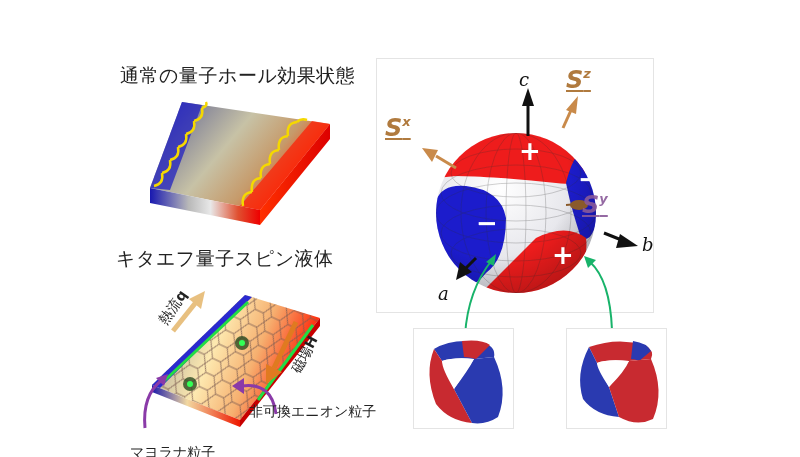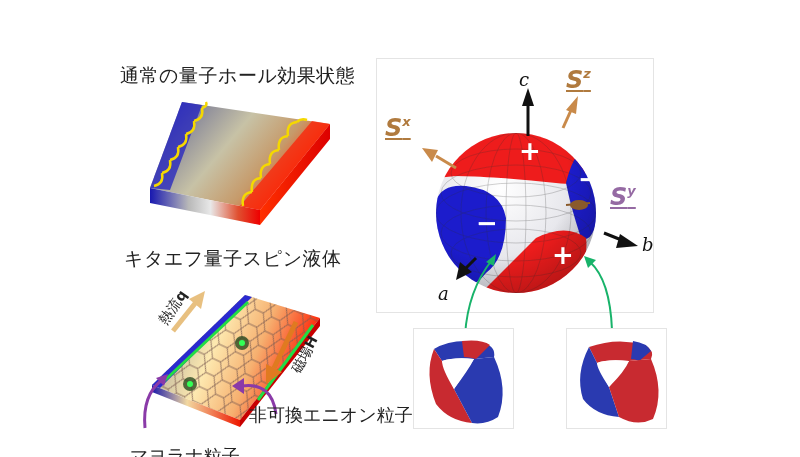--- a/index.html
+++ b/index.html
@@ -1,19 +1,19 @@
 <!DOCTYPE html>
 <html><head>
 <meta charset="utf-8">
 <style>
   html,body{margin:0;padding:0;background:#ffffff;}
   body{width:800px;height:457px;position:relative;overflow:hidden;font-family:"DejaVu Sans","Liberation Sans",sans-serif;}
   .abs{position:absolute;}
   .title{font-size:19px;color:#222;white-space:nowrap;letter-spacing:0.5px;}
-  .lbl{font-size:18px;color:#222;white-space:nowrap;text-align:right;}
+  .lbl{font-size:14px;color:#222;white-space:nowrap;text-align:right;}
   .frame{border:1px solid #e4e4e4;background:#fff;box-sizing:border-box;}
   .axis-lbl{font-family:"DejaVu Serif","Liberation Serif",serif;font-style:italic;font-size:18px;color:#111;}
   .s-lbl{font-family:"DejaVu Sans","Liberation Sans",sans-serif;font-style:italic;font-weight:bold;font-size:24px;color:#b07a3e;text-decoration:underline;}
   .s-lbl sup{font-size:13px;vertical-align:10px;}
   .vtext{font-size:14px;color:#222;white-space:nowrap;transform-origin:left top;}
   svg{display:block;}
 </style>
 </head>
 <body>
 
@@ -67,21 +67,21 @@
     <path d="M112,92 q-2,-13 9,-14"></path>
     <path d="M121,78 q-2,-13 9,-14"></path>
     <path d="M130,64 q-2,-13 9,-14"></path>
     <path d="M139,50 q-2,-13 9,-14"></path>
     <path d="M148,36 q-2,-13 9,-14"></path>
     <path d="M157,22 q4,-4 10,-2"></path>
   </g>
 </svg>
 </div>
 
-<div class="abs title" style="left:124px;top:246px;">キタエフ量子スピン液体</div>
+<div class="abs title" style="left:116px;top:246px;">キタエフ量子スピン液体</div>
 
 <div class="abs" style="left:140px;top:290px;">
 <svg width="220" height="140" viewBox="0 0 220 140">
   <defs>
     <linearGradient id="ktop" x1="0" y1="0" x2="1" y2="0.3">
       <stop offset="0" stop-color="#3030c8"></stop>
       <stop offset="0.2" stop-color="#c0b8a0"></stop>
       <stop offset="0.45" stop-color="#fde9b0"></stop>
       <stop offset="0.7" stop-color="#f6b070"></stop>
       <stop offset="1" stop-color="#ff1c00"></stop>
@@ -214,21 +214,21 @@
   <line x1="190" y1="147" x2="214" y2="145" stroke="#8a5a2a" stroke-width="2"></line>
 </svg>
 </div>
 
 <div class="abs axis-lbl" style="left:519px;top:69px;">c</div>
 <div class="abs axis-lbl" style="left:642px;top:234px;">b</div>
 <div class="abs axis-lbl" style="left:438px;top:283px;">a</div>
 
 <div class="abs s-lbl" style="left:566px;top:66px;"><span>S</span><sup>z</sup></div>
 <div class="abs s-lbl" style="left:385px;top:114px;"><span>S</span><sup>x</sup></div>
-<div class="abs s-lbl" style="left:582px;top:183px;color:#8a5a9a;opacity:0.9;margin-left:28px;"><span>S</span><sup>y</sup></div>
+<div class="abs s-lbl" style="left:582px;top:191px;color:#8a5a9a;opacity:0.9;"><span>S</span><sup>y</sup></div>
 
 <div class="abs" style="left:519px;top:136px;color:#fff;font-weight:bold;font-size:26px;">+</div>
 <div class="abs" style="left:552px;top:240px;color:#fff;font-weight:bold;font-size:26px;">+</div>
 <div class="abs" style="left:476px;top:208px;color:#fff;font-weight:bold;font-size:26px;">−</div>
 <div class="abs" style="left:578px;top:164px;color:#fff;font-weight:bold;font-size:26px;">−</div>
 
 <div class="abs" style="left:450px;top:250px;">
 <svg width="180" height="90" viewBox="0 0 180 90">
   <path d="M15,85 Q18,40 42,10" fill="none" stroke="#18b36a" stroke-width="2"></path>
   <polygon points="46,4 36,12 44,16" fill="#18b36a"></polygon>

